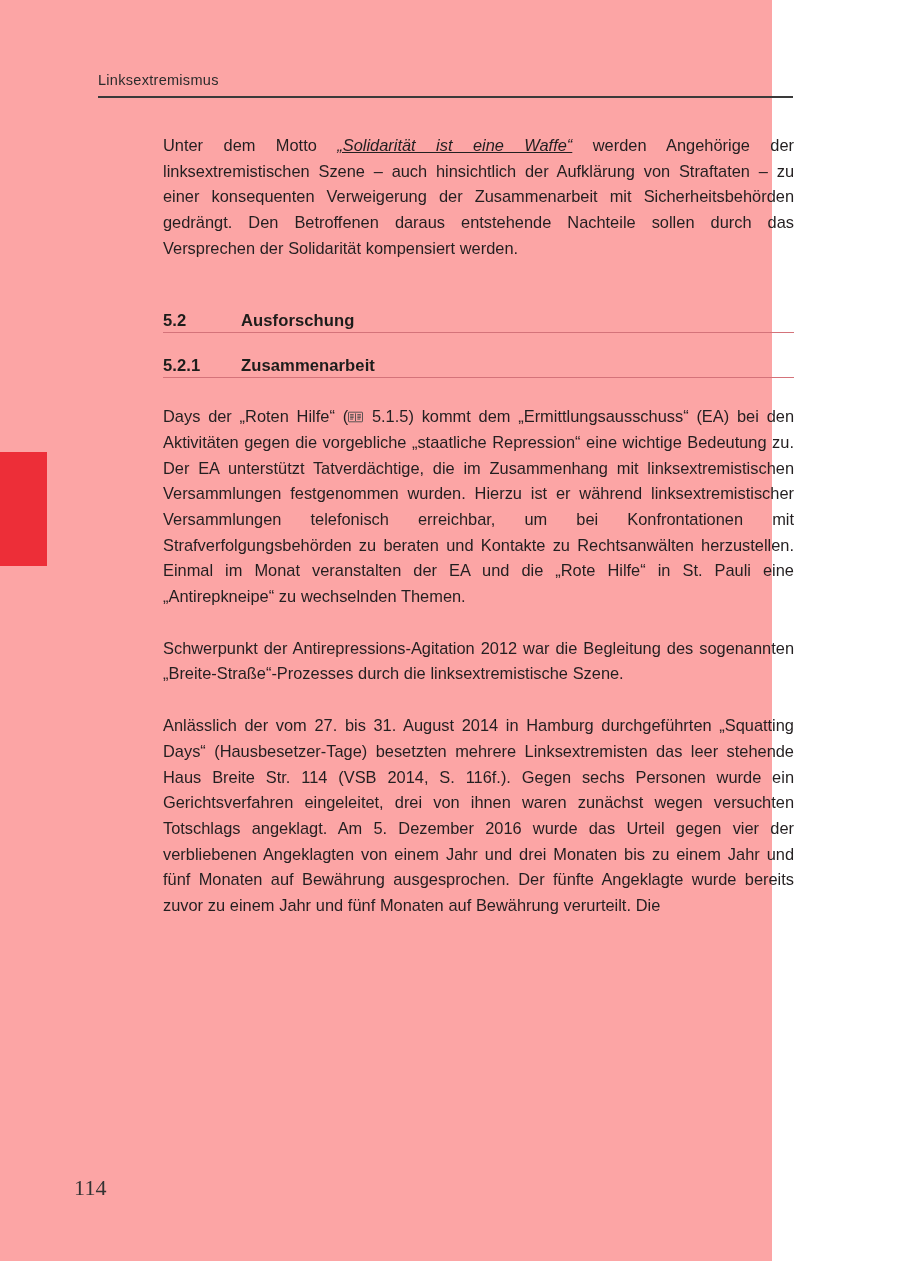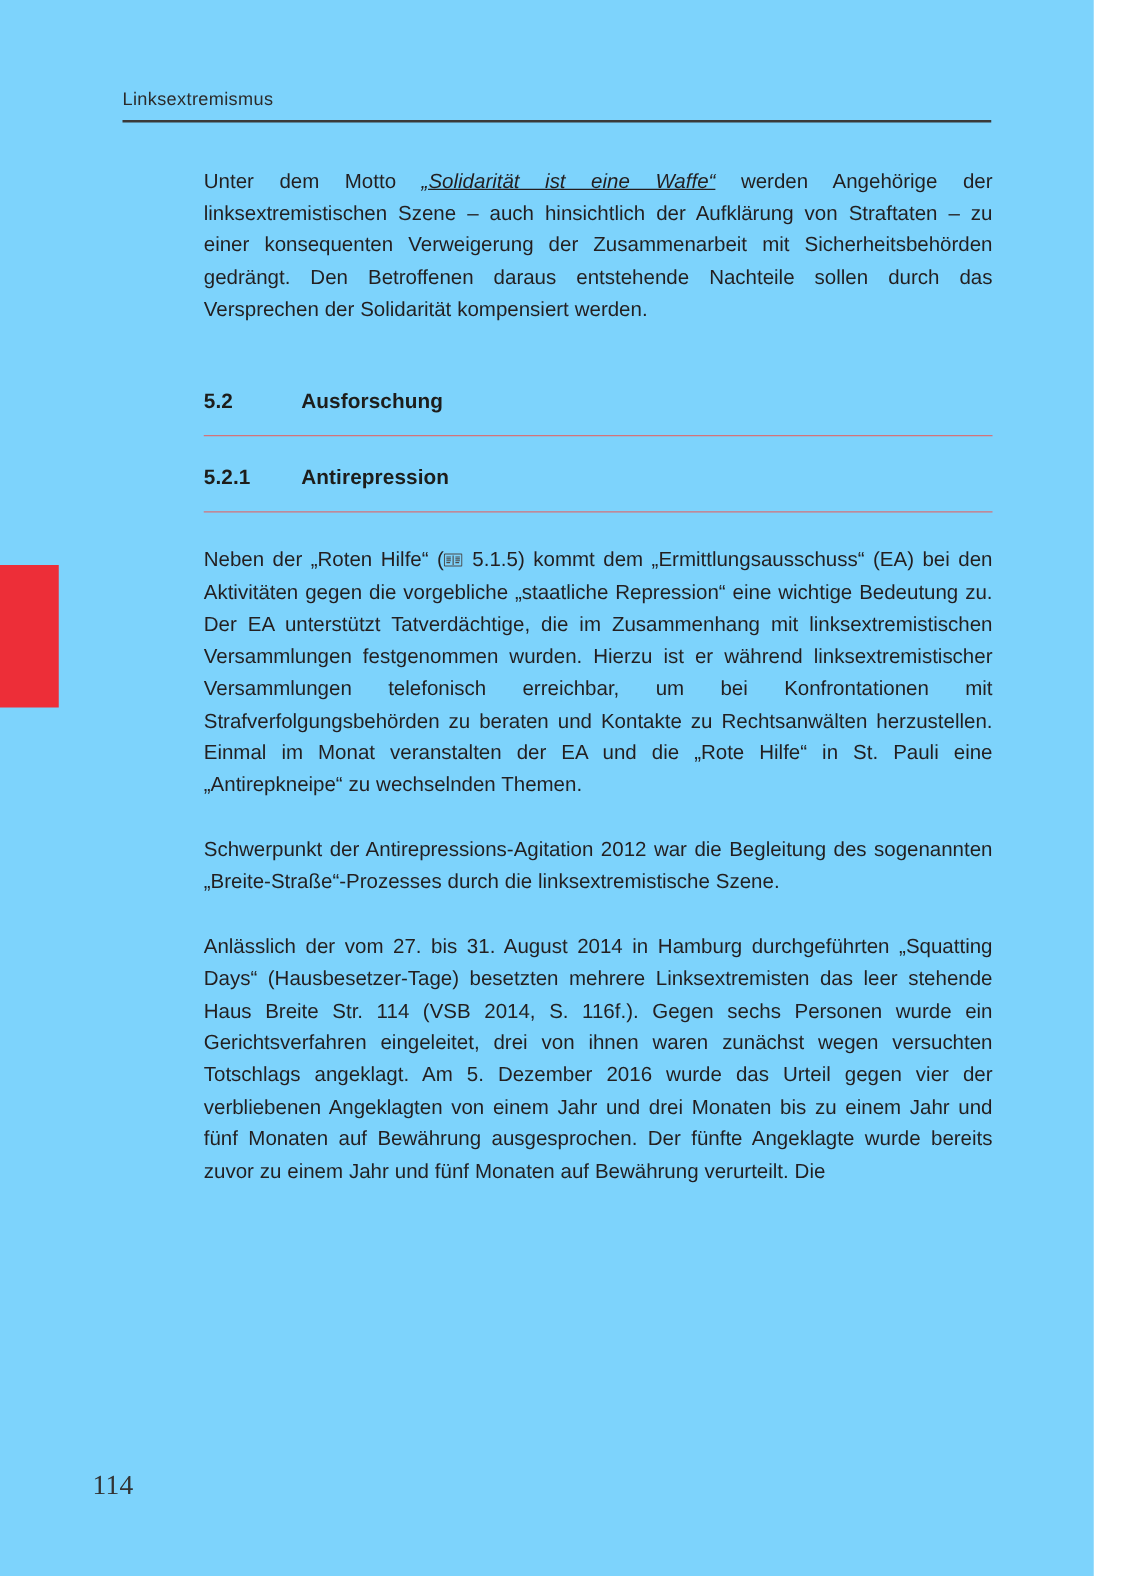--- a/index.html
+++ b/index.html
@@ -12,23 +12,23 @@
     width: 900px;
     height: 1261px;
     position: relative;
     font-family: "Liberation Sans", "DejaVu Sans", sans-serif;
     color: #231f20;
     overflow: hidden;
   }
 
   .page {
     position: relative;
-    width: 875px;
+    width: 772px;
     height: 1261px;
-    background: #7dd3fc;
+    background: #fca5a5;
   }
 
   
   .thumb-tab {
     position: absolute;
     left: 0;
     top: 452px;
     width: 47px;
     height: 114px;
     background: #ed2e38;
@@ -95,21 +95,21 @@
     padding: 0;
   }
   .heading .h-row {
     display: flex;
     align-items: baseline;
     font-weight: bold;
     font-size: 16.6px;
     line-height: 22px;
     color: #1d1d1b;
     letter-spacing: 0.005em;
-    padding-bottom: 16px;
+    padding-bottom: 0;
   }
   .heading .h-num {
     width: 78px;
     flex: 0 0 78px;
   }
   .heading .h-rule {
     display: block;
     height: 1.3px;
     background: #d4737a;
     width: 631px;
@@ -148,27 +148,27 @@
       <div class="h-row">
         <span class="h-num">5.2</span>
         <span class="h-title">Ausforschung</span>
       </div>
       <span class="h-rule"></span>
     </div>
 
     <div class="heading h3-block">
       <div class="h-row">
         <span class="h-num">5.2.1</span>
-        <span class="h-title">Antirepression</span>
+        <span class="h-title">Zusammenarbeit</span>
       </div>
       <span class="h-rule"></span>
     </div>
 
 
-    <p class="body-par"><span>Neben der „Roten Hilfe“ (</span><span class="book-icon"><svg width="15" height="12" viewBox="0 0 15 12" xmlns="http://www.w3.org/2000/svg">
+    <p class="body-par"><span>Days der „Roten Hilfe“ (</span><span class="book-icon"><svg width="15" height="12" viewBox="0 0 15 12" xmlns="http://www.w3.org/2000/svg">
             <g fill="none" stroke="#4a4a4a" stroke-width="0.9">
               <rect x="0.5" y="1.2" width="14" height="9.6" rx="0.6"></rect>
               <path d="M7.5 2.4 v7.6"></path>
               <path d="M2.1 3.6 h3.6 M2.1 5.1 h3.6 M2.1 6.6 h3.6 M2.1 8.1 h3.0"></path>
               <path d="M9.3 3.6 h3.6 M9.3 5.1 h3.6 M9.3 6.6 h3.6 M9.3 8.1 h3.0"></path>
             </g>
           </svg></span><span> 5.1.5</span><span>) kommt dem „Ermittlungsausschuss“ (EA) bei den Aktivitäten gegen die vorgebliche „staatliche Repression“ eine wichtige Bedeutung zu. Der EA unterstützt Tatverdächtige, die im Zusammenhang mit linksextremistischen Versammlungen festgenommen wurden. Hierzu ist er während linksextremistischer Versammlungen telefonisch erreichbar, um bei Konfrontationen mit Strafverfolgungsbehörden zu beraten und Kontakte zu Rechtsanwälten herzustellen. Einmal im Monat veranstalten der EA und die „Rote Hilfe“ in St. Pauli eine „Antirepkneipe“ zu wechselnden Themen.</span></p>
 
     <p class="body-par">Schwerpunkt der Antirepressions-Agitation 2012 war die Begleitung des sogenannten „Breite-Straße“-Prozesses durch die linksextremistische Szene.</p>
 

